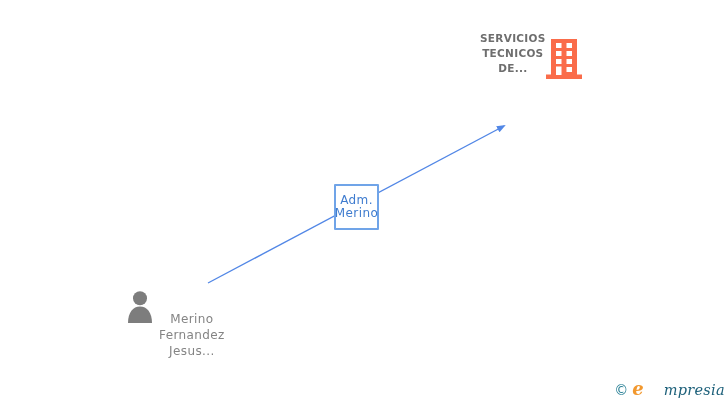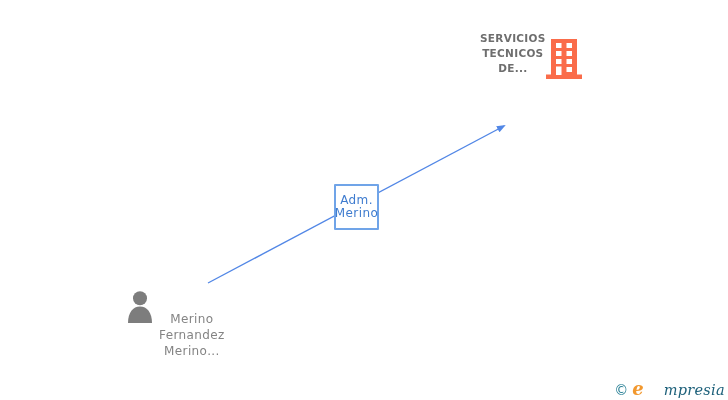--- a/index.html
+++ b/index.html
@@ -104,21 +104,21 @@
   </div>
 
   <div class="node person">
     <svg width="38" height="32" viewBox="0 0 38 32" aria-hidden="true">
       <circle cx="19" cy="7.2" r="7" fill="#7D7D7D"></circle>
       <path d="M7,32 C7,21.5 12,15.5 19,15.5 C26,15.5 31,21.5 31,32 Z" fill="#7D7D7D"></path>
     </svg>
     <div class="person-name">
       <span>Merino</span>
       <span>Fernandez</span>
-      <span>Merino...</span>
+      <span>Jesus...</span>
     </div>
   </div>
 
   <div class="watermark">
     <span class="c">©</span>
     <span class="e">e</span>
     <span class="rest">mpresia</span>
   </div>
 
 </div>

